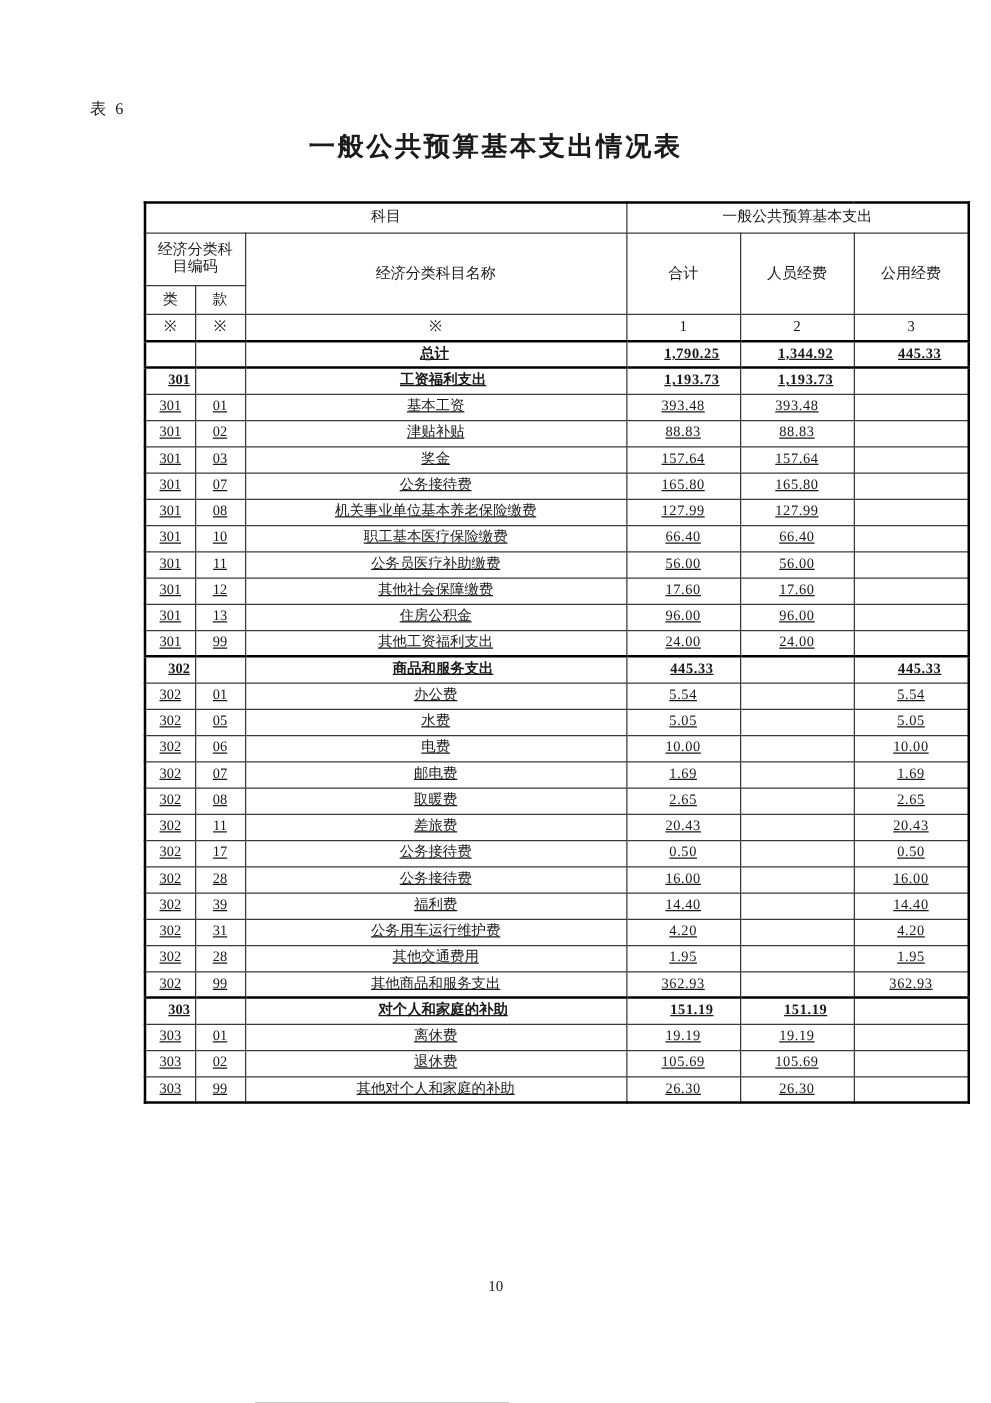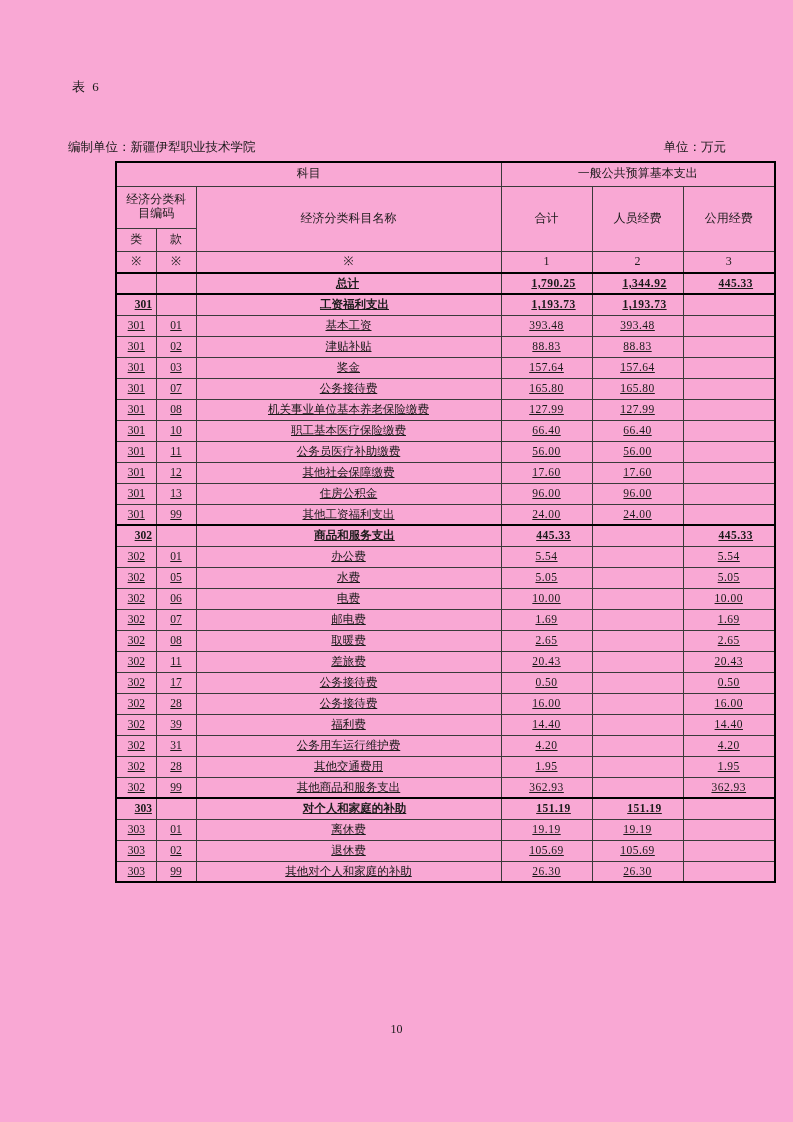--- a/index.html
+++ b/index.html
@@ -2,21 +2,21 @@
 <html><head>
 <meta charset="utf-8">
 <style>
   * { margin: 0; padding: 0; box-sizing: border-box; }
   html, body { background: #9a9a9a; }
   .page {
     position: relative;
     width: 793px;
     height: 1122px;
     margin: 0 auto;
-    background: #f9a8d4;
+    background: #ffffff;
     font-family: "Liberation Serif", "DejaVu Serif", serif;
     color: #1a1a1a;
     overflow: hidden;
   }
   .doc-label {
     position: absolute;
     left: 72px;
     top: 78px;
     font-size: 13px;
     letter-spacing: 2px;
@@ -87,25 +87,22 @@
     font-size: 12px;
   }
 </style>
 </head>
 <body>
 
 <div class="page">
 
   <div class="doc-label">表 6</div>
 
-
-  <div class="meta-line">
-    <span>编制单位：新疆伊犁职业技术学院</span>
-    <span>单位：万元</span>
-  </div>
+  <div class="doc-title">一般公共预算基本支出情况表</div>
+
 
   <table class="budget">
     <colgroup>
       <col style="width:40px">
         <col style="width:40px">
         <col style="width:305px">
       <col style="width:91px">
         <col style="width:91px">
         <col style="width:92px">
     </colgroup>

